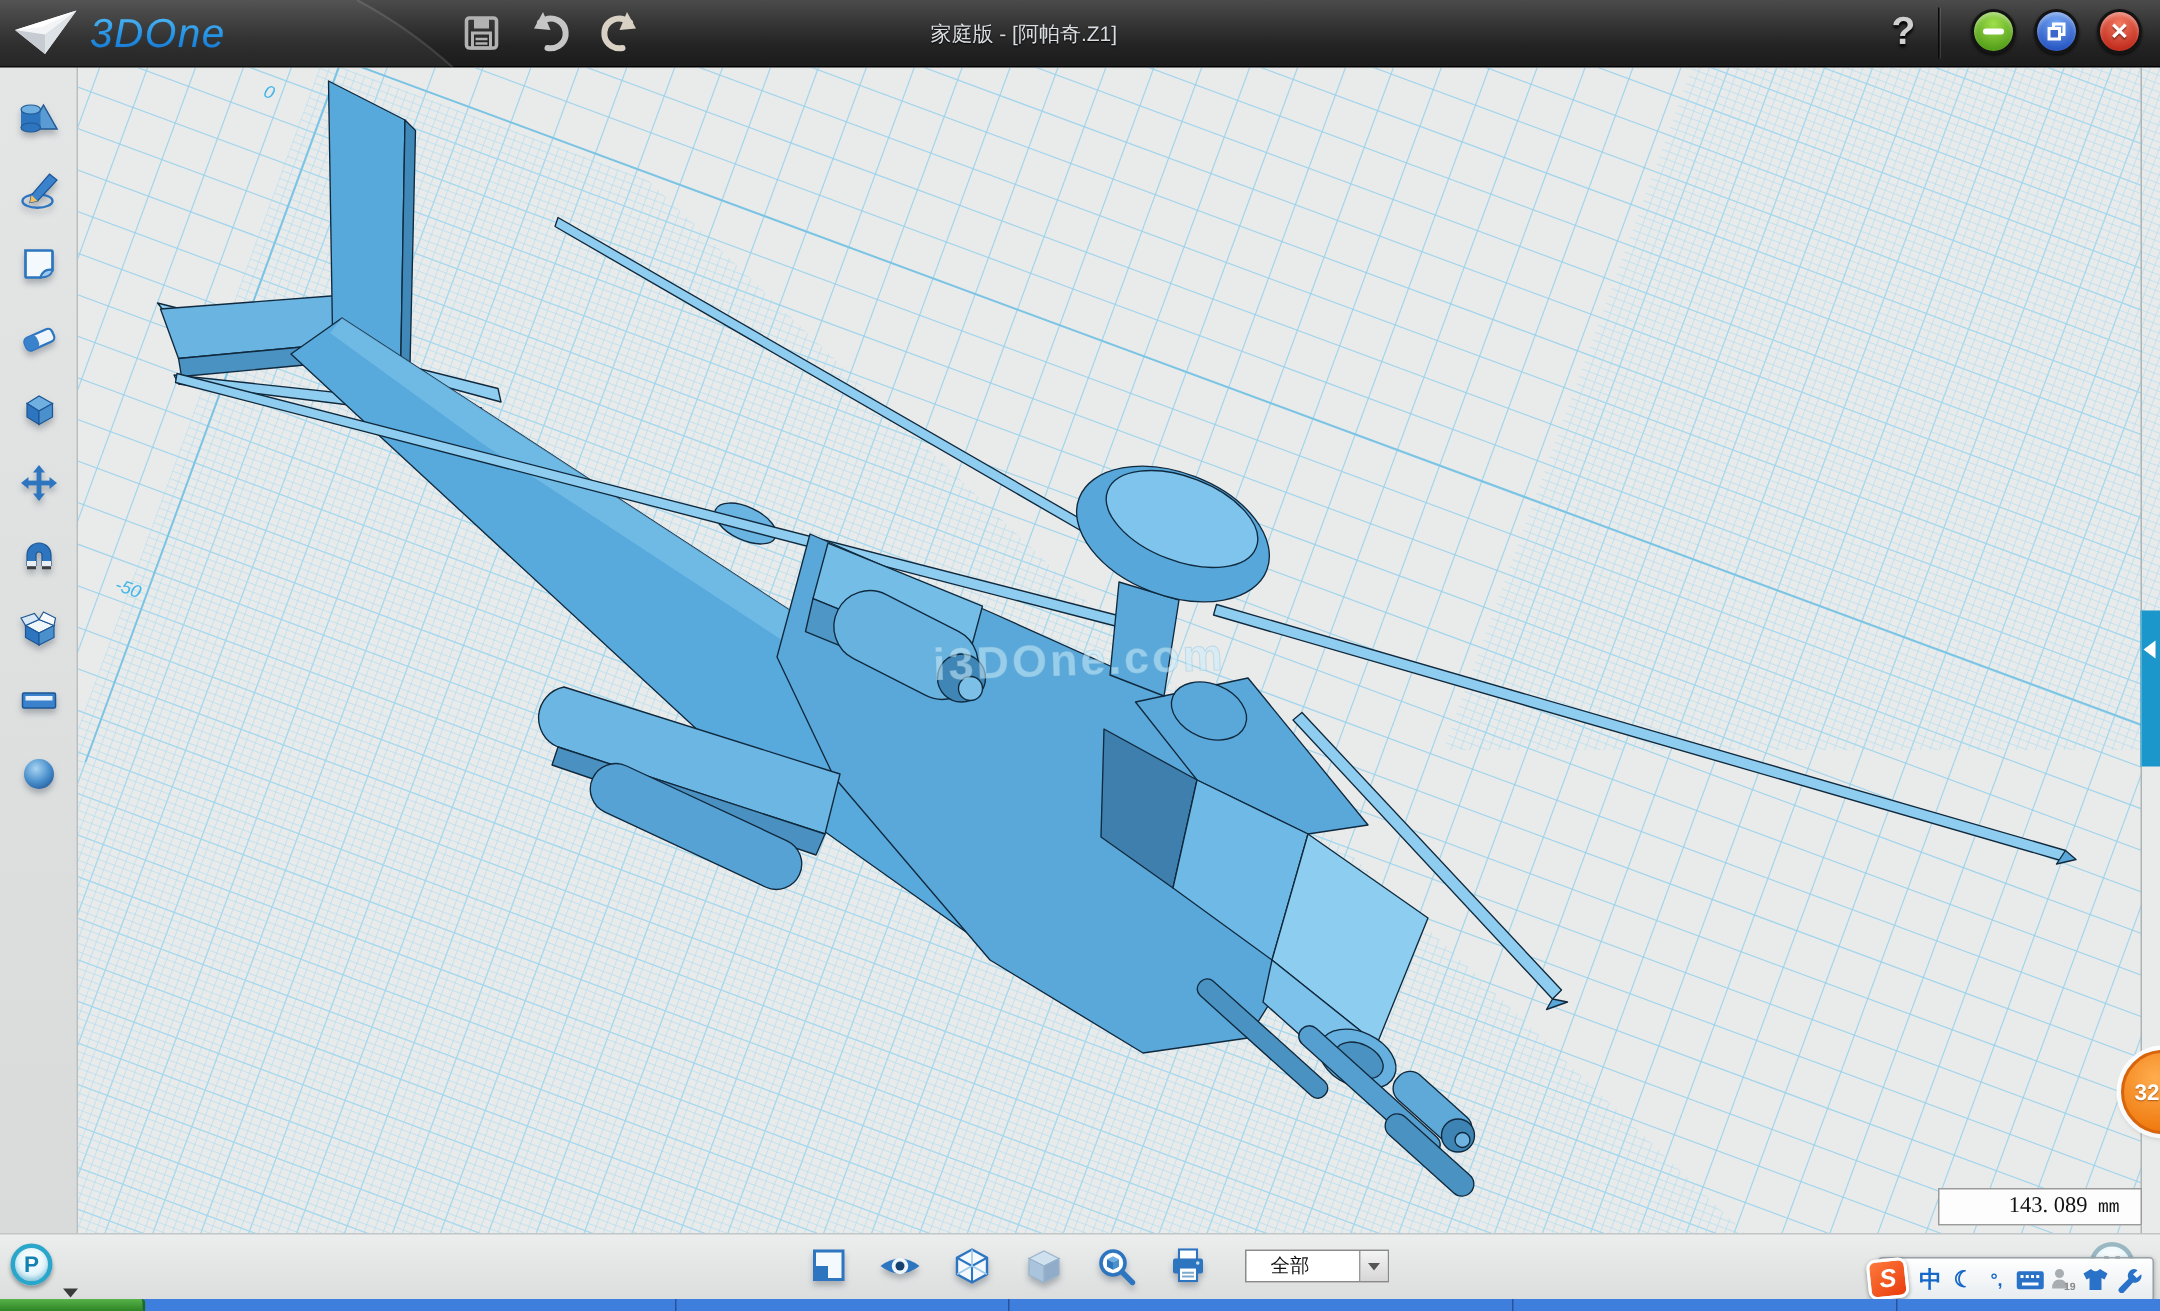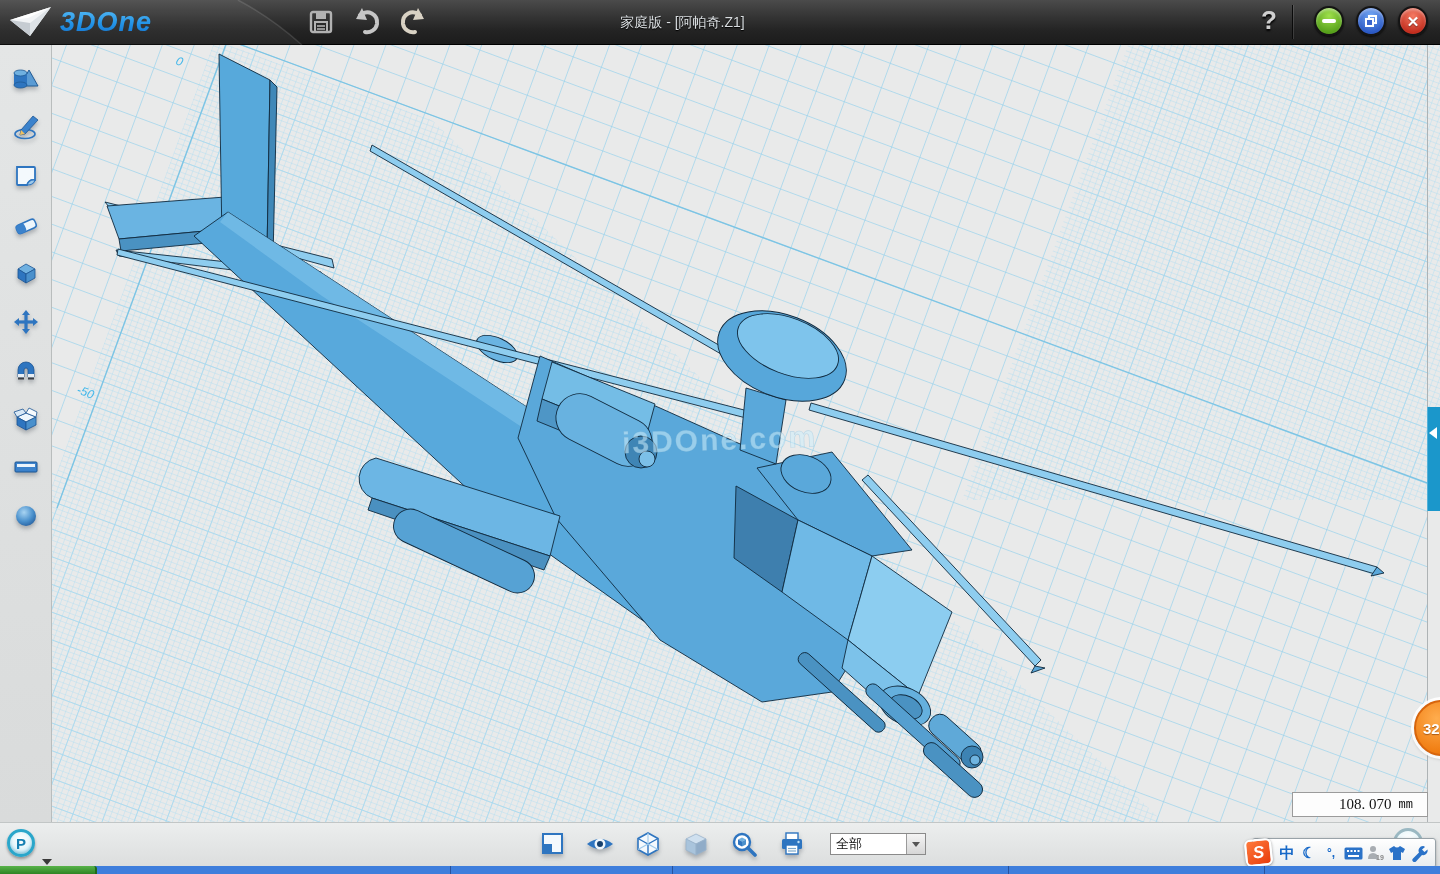--- a/index.html
+++ b/index.html
@@ -4,21 +4,21 @@
 <style>
   * { margin:0; padding:0; box-sizing:border-box; }
   html,body { width:1440px; height:874px; overflow:hidden; font-family:"Liberation Sans",sans-serif; }
   #app { position:relative; width:1440px; height:874px; background:#e9eaea; }
 
   
   #header { position:absolute; left:0; top:0; width:1440px; height:45px;
     background:linear-gradient(#4b4b4b 0%, #333 40%, #232323 70%, #1c1c1c 100%);
     border-bottom:1px solid #000; z-index:30; }
   #logo { position:absolute; left:8px; top:4px; display:flex; align-items:center; }
-  #logo-text { font-style:italic; font-weight:bold; font-size:27px; letter-spacing:1px;
+  #logo-text { font-style:italic; font-weight:normal; font-size:27px; letter-spacing:1px;
     background:linear-gradient(#6fd4ff 0%, #2196e8 55%, #0b63c0 100%);
     -webkit-background-clip:text; background-clip:text; color:transparent;
     text-shadow:0 0 1px rgba(40,140,230,.3); margin-left:6px; }
   #swoosh { position:absolute; left:0; top:0; }
   #quick-actions { position:absolute; left:306px; top:6px; display:flex; gap:16px; }
   .qbtn { width:30px; height:32px; display:flex; align-items:center; justify-content:center; cursor:pointer; }
   #title-bar { position:absolute; left:0; top:0; width:100%; height:45px; display:flex;
     align-items:center; justify-content:center; pointer-events:none; }
   #window-title { color:#d9dde0; font-size:14px; text-shadow:0 1px 1px #000; margin-left:-75px; }
   #help-btn { position:absolute; left:1254px; top:5px; width:30px; height:34px; color:#cfcfcf;
@@ -77,21 +77,21 @@
     background:radial-gradient(circle at 50% 35%, #ffffff, #dff4fa 60%, #bfe6f2);
     border:3px solid #2aa6ca; box-shadow:0 2px 3px rgba(0,0,0,.35), inset 0 -2px 3px rgba(42,140,180,.4);
     color:#1580b2; font-weight:bold; font-size:15px; display:flex; align-items:center; justify-content:center; cursor:pointer; }
   #pattern-arrow { position:absolute; left:42px; top:36px; width:0; height:0; cursor:pointer;
     border-left:5px solid transparent; border-right:5px solid transparent; border-top:6px solid #3a3a3a; }
   #center-tools { position:absolute; left:536px; top:4px; display:flex; align-items:center; gap:16px; }
   .cbtn { width:32px; height:34px; display:flex; align-items:center; justify-content:center; cursor:pointer; }
   .cbtn svg { filter:drop-shadow(0 3px 2px rgba(60,70,80,.35)); }
   #filter-dd { width:96px; height:22px; background:#fff; border:1px solid #8a8a8a; display:flex;
     align-items:center; cursor:pointer; margin-left:6px; }
-  #filter-value { flex:1; font-size:13px; padding-left:5px; color:#111; }
+  #filter-value { flex:1; font-size:13px; padding-left:16px; color:#111; }
   #filter-btn { width:19px; height:20px; border-left:1px solid #9a9a9a;
     background:linear-gradient(#f4f4f4,#d6d6d6); display:flex; align-items:center; justify-content:center; }
   #filter-btn .tri { width:0; height:0; border-left:4px solid transparent; border-right:4px solid transparent;
     border-top:5px solid #555; }
   #view-btn { position:absolute; right:17px; top:5px; width:30px; height:30px; border-radius:50%;
     background:radial-gradient(circle at 50% 35%, #ffffff, #e8f6fa 60%, #c6e8f2);
     border:3px solid #9ab8c2; color:#6a8a96; font-weight:bold; font-size:15px;
     display:flex; align-items:center; justify-content:center; z-index:31; }
 
   
@@ -1194,21 +1194,21 @@
         <ellipse cx="782" cy="356" rx="67" ry="41" transform="rotate(21 782 356)" fill="#57a7da"></ellipse>
         <ellipse cx="788" cy="346" rx="53" ry="28" transform="rotate(21 788 346)" fill="#7ec4ec"></ellipse>
       </g>
 
       <text x="622" y="450" font-size="30" font-weight="bold" letter-spacing="2" fill="rgba(205,236,250,0.55)" stroke="rgba(120,180,215,0.35)" stroke-width="0.6" transform="rotate(-2 718 440)">i3DOne.com</text>
 
       <line x1="1427.5" y1="45" x2="1427.5" y2="822" stroke="#aeb3b5" stroke-width="1"></line>
     </svg>
 
     <div id="measure-box">
-      <span id="measure-value">108. 070</span>
+      <span id="measure-value">143. 089</span>
       <span id="measure-unit">mm</span>
     </div>
 
     <div id="panel-tab">
       <span class="tri"></span>
     </div>
     <div id="help-badge">
       <span class="num">32</span>
     </div>
   </div>

